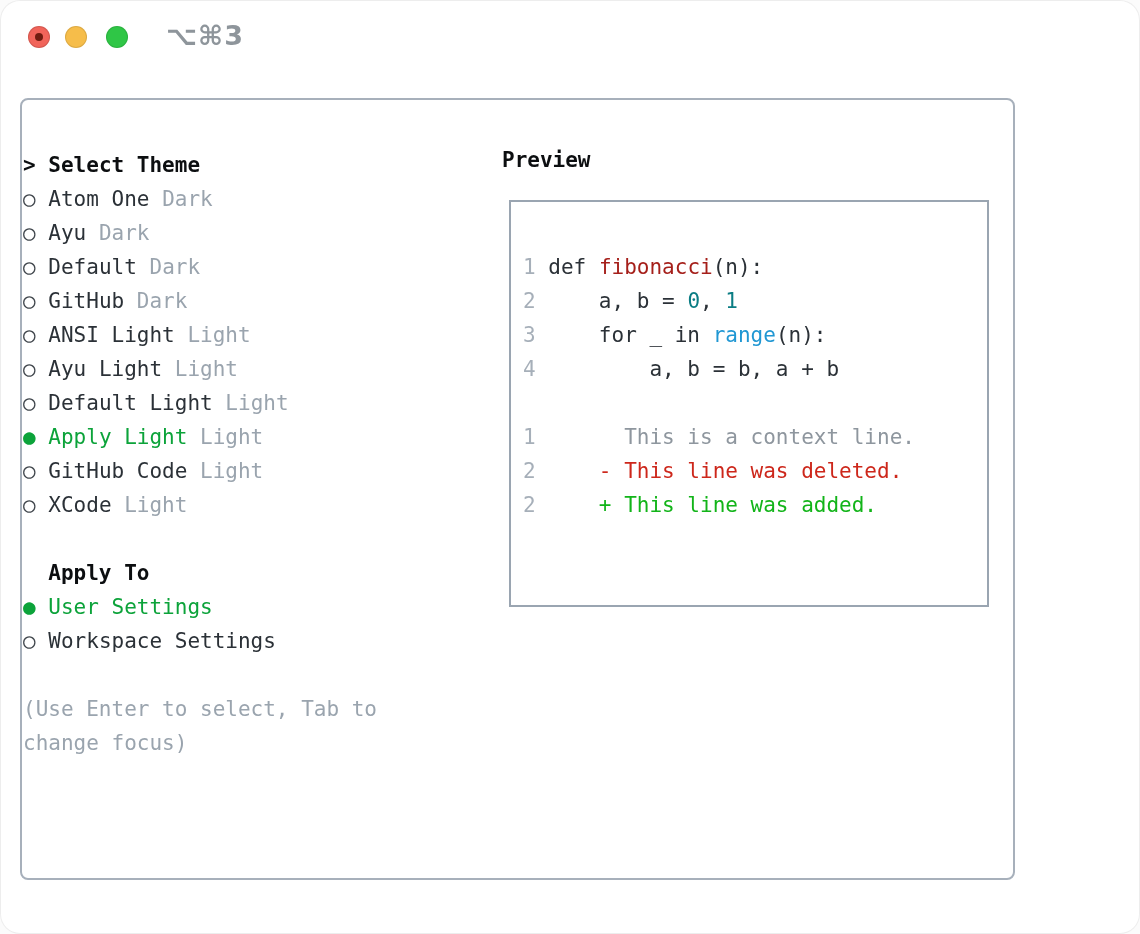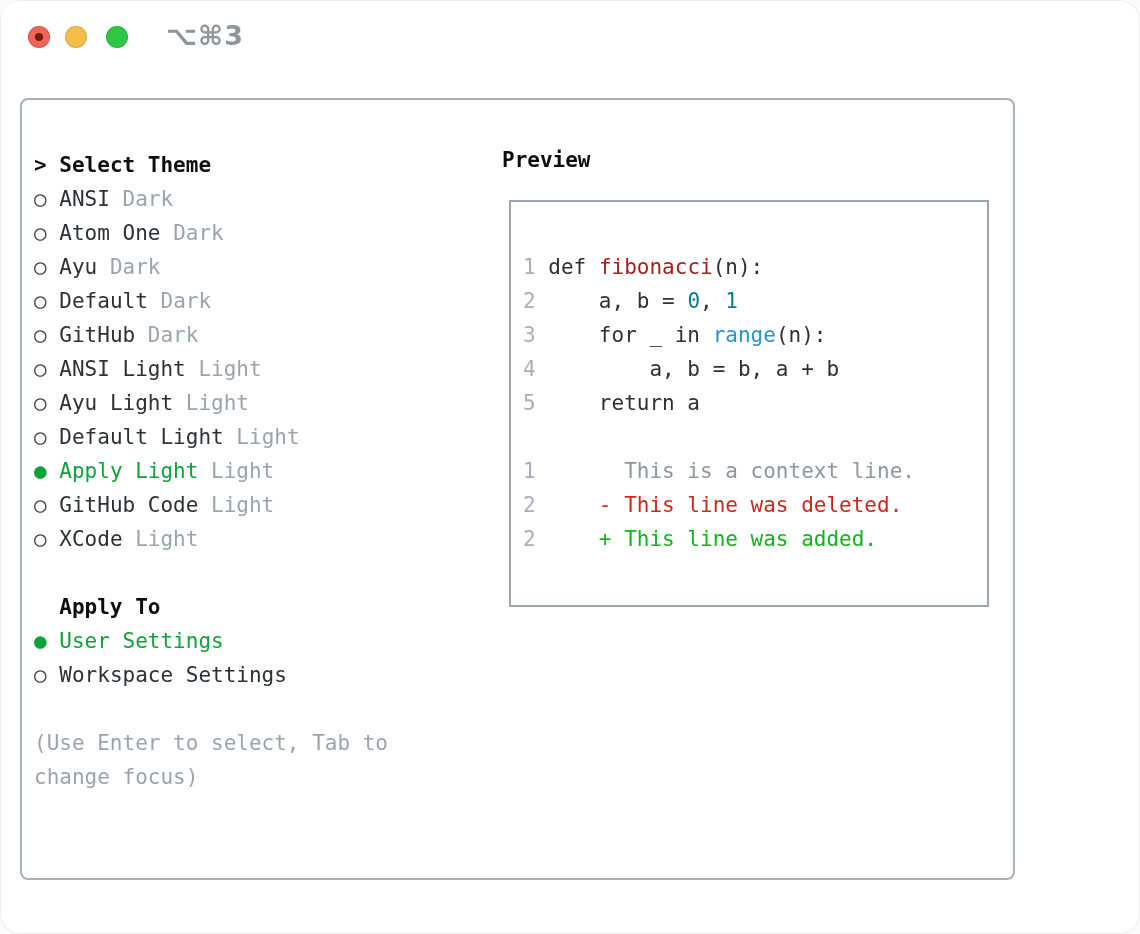--- a/index.html
+++ b/index.html
@@ -21,21 +21,21 @@
     position:absolute;left:166px;top:20px;font-family:"DejaVu Sans","Liberation Sans",sans-serif;
     font-size:27px;font-weight:bold;color:var(--title-gray,#8e959b);letter-spacing:1px;
   }
   
   .main-box{
     position:absolute;left:20px;top:98px;width:995px;height:782px;box-sizing:border-box;
     border:2px solid var(--border,#a7b0bb);border-radius:8px;background:#fff;
   }
   .row{height:34px;line-height:34px;white-space:pre;}
   
-  .left-col{position:absolute;left:12px;top:48px;}
+  .left-col{position:absolute;left:1px;top:48px;}
   .heading{font-weight:bold;color:var(--heading,#0c0e10);}
   .prefix{font-weight:bold;color:var(--heading,#0c0e10);}
   .marker{color:#41474d;}
   .marker.sel{color:var(--selected-green,#0ca33a);}
   .item{cursor:pointer;}
   .item .name{color:var(--text,#2b3137);}
   .item.selected .name{color:var(--selected-green,#0ca33a);}
   .item .variant{color:var(--muted,#9aa4ae);}
   .spacer{height:34px;}
   .apply-heading{padding-left:2ch;}
@@ -68,21 +68,20 @@
     <div class="light green"></div>
     <div class="win-title">⌥⌘3</div>
   </div>
 
   <div class="main-box">
 
     <div class="left-col">
       <div class="row"><span class="prefix">&gt;</span><span> </span><span class="heading">Select Theme</span></div>
 
       <div id="theme-list">
-          <div class="row item"><span class="marker">○</span> <span class="name">ANSI</span> <span class="variant">Dark</span></div>
           <div class="row item"><span class="marker">○</span> <span class="name">Atom One</span> <span class="variant">Dark</span></div>
           <div class="row item"><span class="marker">○</span> <span class="name">Ayu</span> <span class="variant">Dark</span></div>
           <div class="row item"><span class="marker">○</span> <span class="name">Default</span> <span class="variant">Dark</span></div>
           <div class="row item"><span class="marker">○</span> <span class="name">GitHub</span> <span class="variant">Dark</span></div>
           <div class="row item"><span class="marker">○</span> <span class="name">ANSI Light</span> <span class="variant">Light</span></div>
           <div class="row item"><span class="marker">○</span> <span class="name">Ayu Light</span> <span class="variant">Light</span></div>
           <div class="row item"><span class="marker">○</span> <span class="name">Default Light</span> <span class="variant">Light</span></div>
           <div class="row item selected"><span class="marker sel">●</span> <span class="name">Apply Light</span> <span class="variant">Light</span></div>
           <div class="row item"><span class="marker">○</span> <span class="name">GitHub Code</span> <span class="variant">Light</span></div>
           <div class="row item"><span class="marker">○</span> <span class="name">XCode</span> <span class="variant">Light</span></div>
@@ -104,21 +103,20 @@
     </div>
 
     <div class="preview-heading">Preview</div>
 
     <div class="preview-box">
       <div id="code-block">
           <div class="code-line"><span class="tok-ln">1 </span><span class="tok-code">def </span><span class="tok-func">fibonacci</span><span class="tok-code">(n):</span></div>
           <div class="code-line"><span class="tok-ln">2 </span><span class="tok-code">    a, b = </span><span class="tok-num">0</span><span class="tok-code">, </span><span class="tok-num">1</span></div>
           <div class="code-line"><span class="tok-ln">3 </span><span class="tok-code">    for _ in </span><span class="tok-call">range</span><span class="tok-code">(n):</span></div>
           <div class="code-line"><span class="tok-ln">4 </span><span class="tok-code">        a, b = b, a + b</span></div>
-          <div class="code-line"><span class="tok-ln">5 </span><span class="tok-code">    return a</span></div>
           <div class="code-line"></div>
           <div class="code-line"><span class="tok-ln">1 </span><span class="tok-ctx">      This is a context line.</span></div>
           <div class="code-line"><span class="tok-ln">2 </span><span class="tok-del">    - This line was deleted.</span></div>
           <div class="code-line"><span class="tok-ln">2 </span><span class="tok-add">    + This line was added.</span></div>
         </div>
     </div>
 
   </div>
 </div>
 

